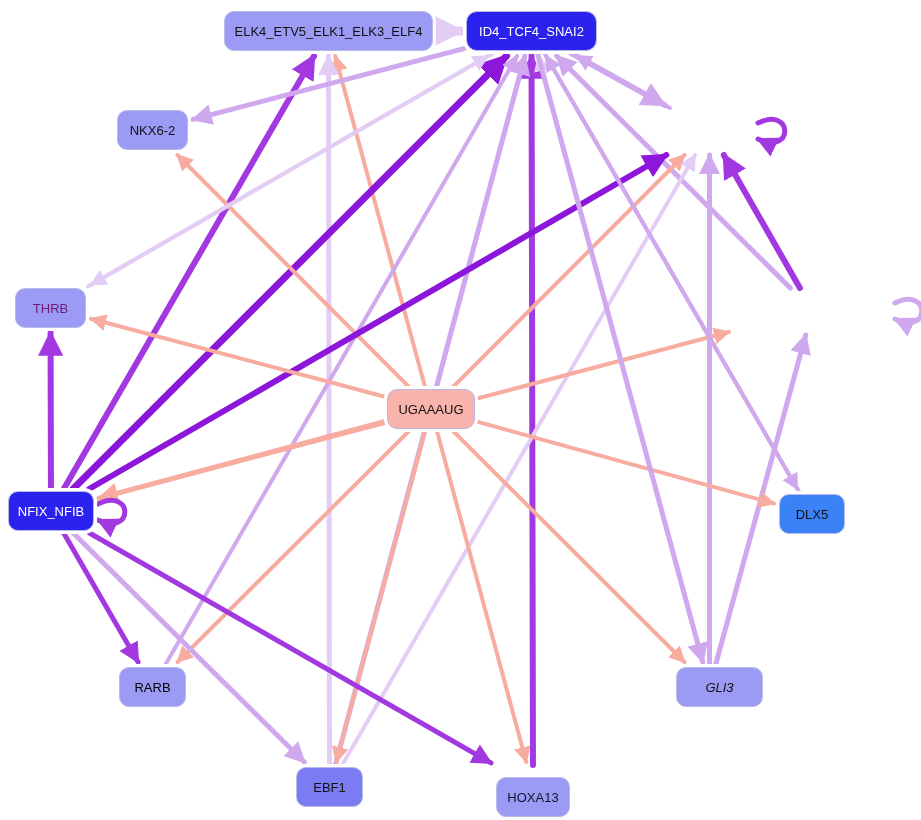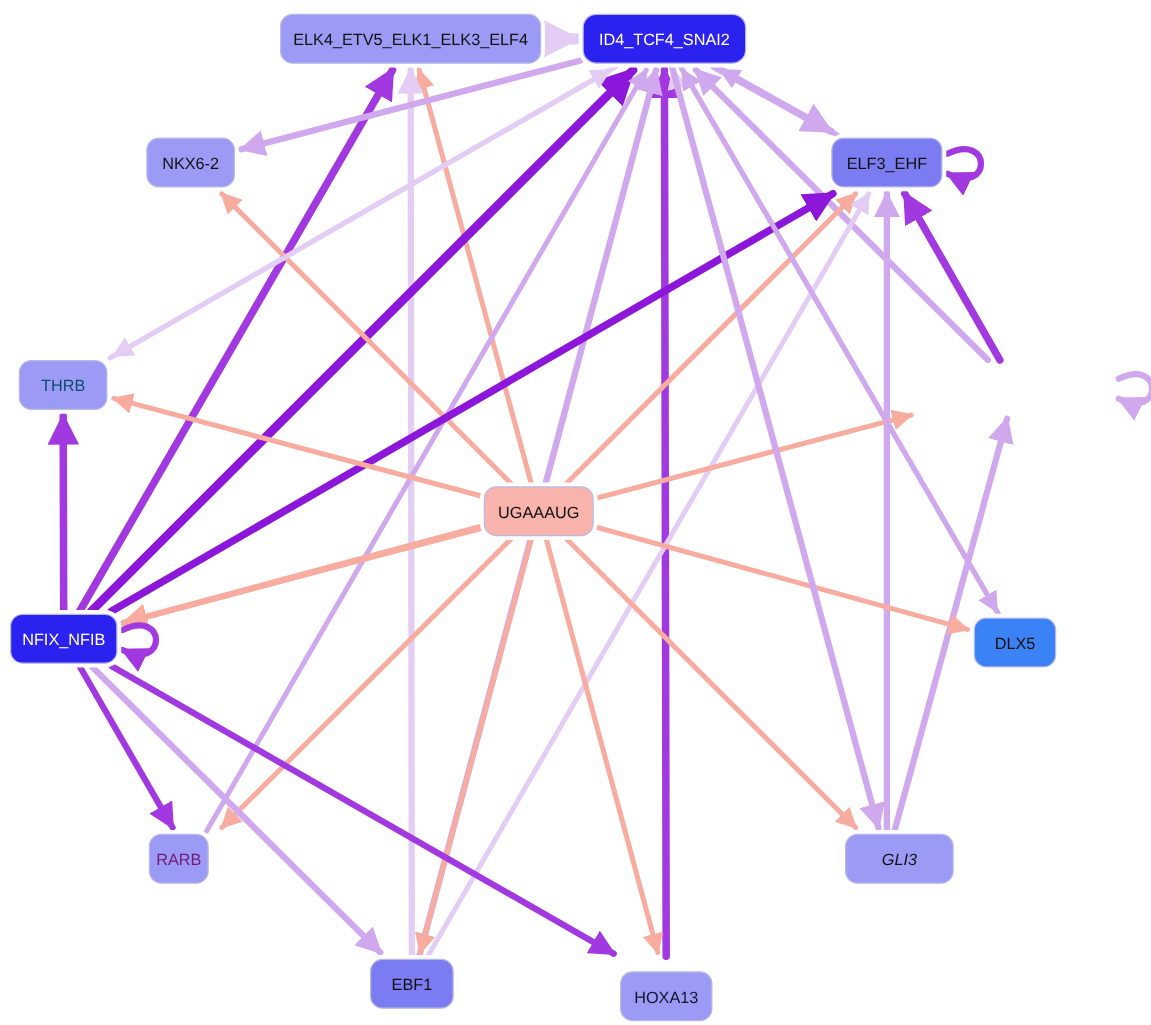--- a/index.html
+++ b/index.html
@@ -86,36 +86,33 @@
     </svg>
 <div class="node" style="left: 224px; top: 11px; width: 209px; height: 40px; background: rgb(155, 155, 245); color: rgb(17, 17, 17);">
       <span class="node-label">ELK4_ETV5_ELK1_ELK3_ELF4</span>
     </div>
     <div class="node" style="left: 466px; top: 11px; width: 131px; height: 40px; background: rgb(43, 34, 239); color: rgb(255, 255, 255); border-radius: 11px;">
       <span class="node-label">ID4_TCF4_SNAI2</span>
     </div>
     <div class="node" style="left: 117px; top: 110px; width: 71px; height: 40px; background: rgb(155, 155, 245); color: rgb(17, 17, 17);">
       <span class="node-label">NKX6-2</span>
     </div>
-    <div class="node" style="left: 665px; top: 110px; width: 89px; height: 40px; background: rgb(124, 124, 242); color: rgb(17, 17, 17);">
-      <span class="node-label">ELF3_EHF</span>
-    </div>
-    <div class="node" style="left: 15px; top: 288px; width: 71px; height: 40px; background: rgb(155, 155, 245); color: #0c4a6e;">
+    <div class="node" style="left: 15px; top: 288px; width: 71px; height: 40px; background: rgb(155, 155, 245); color: #701a75;">
       <span class="node-label">THRB</span>
     </div>
     <div class="node" style="left: 387px; top: 389px; width: 88px; height: 40px; background: rgb(247, 179, 172); color: rgb(17, 17, 17);">
       <span class="node-label">UGAAAUG</span>
     </div>
     <div class="node" style="left: 8px; top: 491px; width: 86px; height: 40px; background: rgb(43, 34, 239); color: rgb(255, 255, 255);">
       <span class="node-label">NFIX_NFIB</span>
     </div>
     <div class="node" style="left: 779px; top: 494px; width: 66px; height: 40px; background: #3b82f6; color: rgb(17, 17, 17);">
       <span class="node-label">DLX5</span>
     </div>
-    <div class="node" style="left: 119px; top: 667px; width: 48px; height: 40px; background: rgb(155, 155, 245); color: #701a75;">
+    <div class="node" style="left: 119px; top: 667px; width: 67px; height: 40px; background: rgb(155, 155, 245); color: #000000;">
       <span class="node-label">RARB</span>
     </div>
     <div class="node" style="left: 676px; top: 667px; width: 87px; height: 40px; background: rgb(155, 155, 245); color: rgb(17, 17, 17); font-style: italic;">
       <span class="node-label">GLI3</span>
     </div>
     <div class="node" style="left: 296px; top: 767px; width: 67px; height: 40px; background: rgb(124, 124, 242); color: rgb(17, 17, 17);">
       <span class="node-label">EBF1</span>
     </div>
     <div class="node" style="left: 496px; top: 777px; width: 74px; height: 40px; background: rgb(155, 155, 245); color: #0f172a;">
       <span class="node-label">HOXA13</span>

